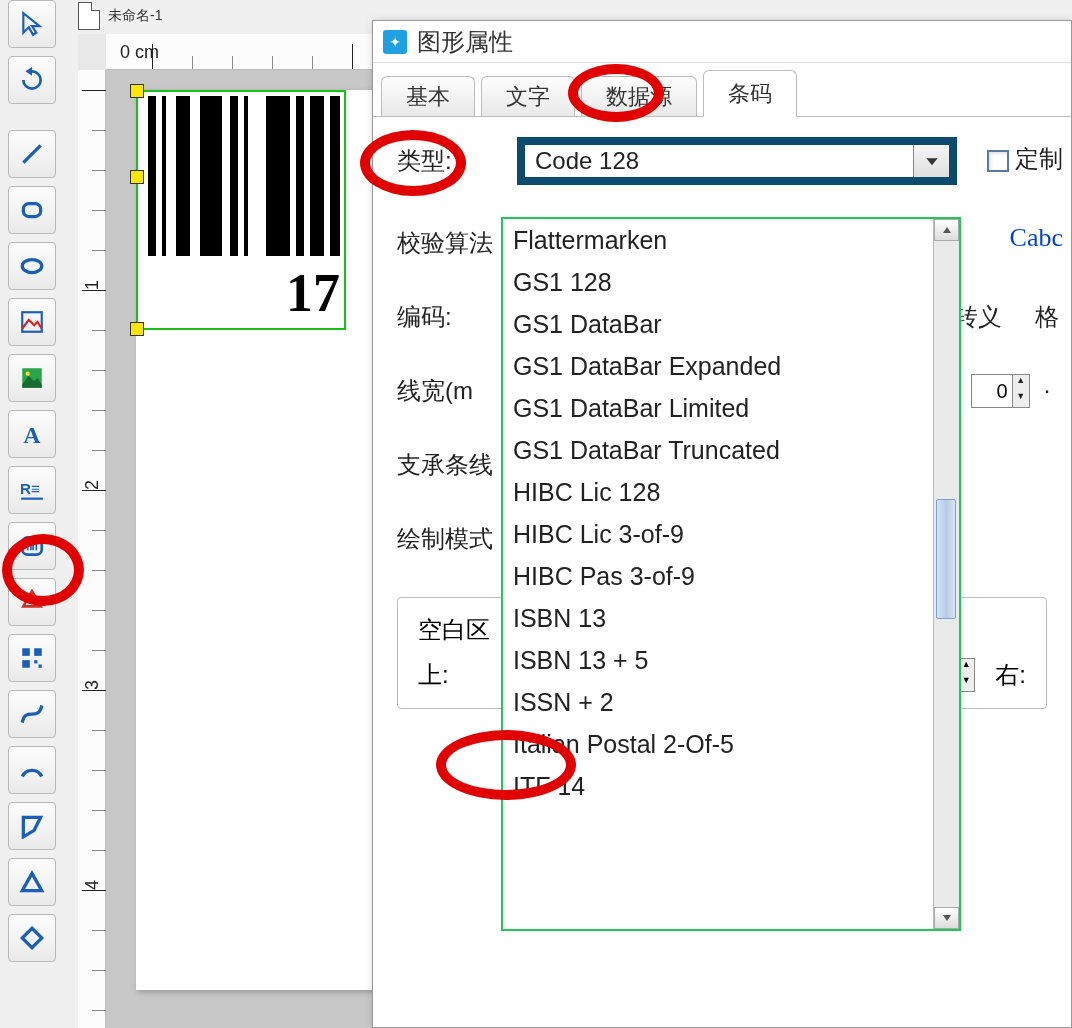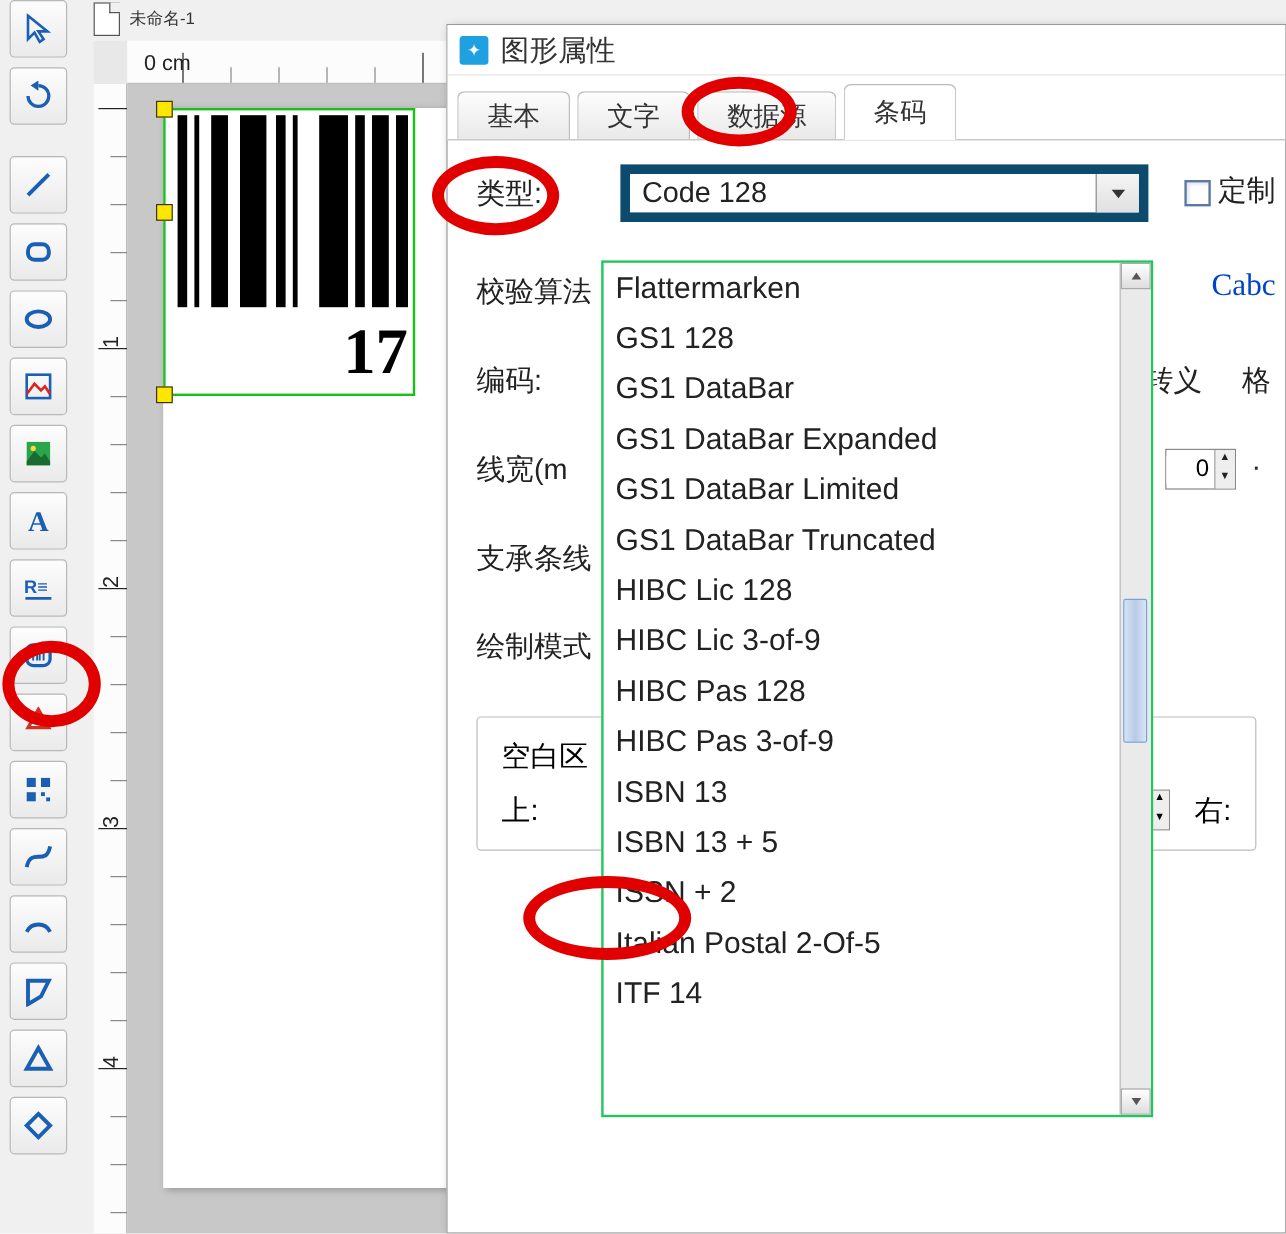--- a/index.html
+++ b/index.html
@@ -630,21 +630,20 @@
     <div class="dropdown">
       <div class="dropdown-list" id="dd-list">
           <div class="dd-item">Flattermarken</div>
           <div class="dd-item">GS1 128</div>
           <div class="dd-item">GS1 DataBar</div>
           <div class="dd-item">GS1 DataBar Expanded</div>
           <div class="dd-item">GS1 DataBar Limited</div>
           <div class="dd-item">GS1 DataBar Truncated</div>
           <div class="dd-item">HIBC Lic 128</div>
           <div class="dd-item">HIBC Lic 3-of-9</div>
-          <div class="dd-item">HIBC Pas 128</div>
           <div class="dd-item">HIBC Pas 3-of-9</div>
           <div class="dd-item">ISBN 13</div>
           <div class="dd-item">ISBN 13 + 5</div>
           <div class="dd-item">ISSN + 2</div>
           <div class="dd-item">Italian Postal 2-Of-5</div>
           <div class="dd-item">ITF 14</div>
         </div>
       <div class="dd-scroll">
         <div class="arrow up">
             <svg width="10" height="8">

